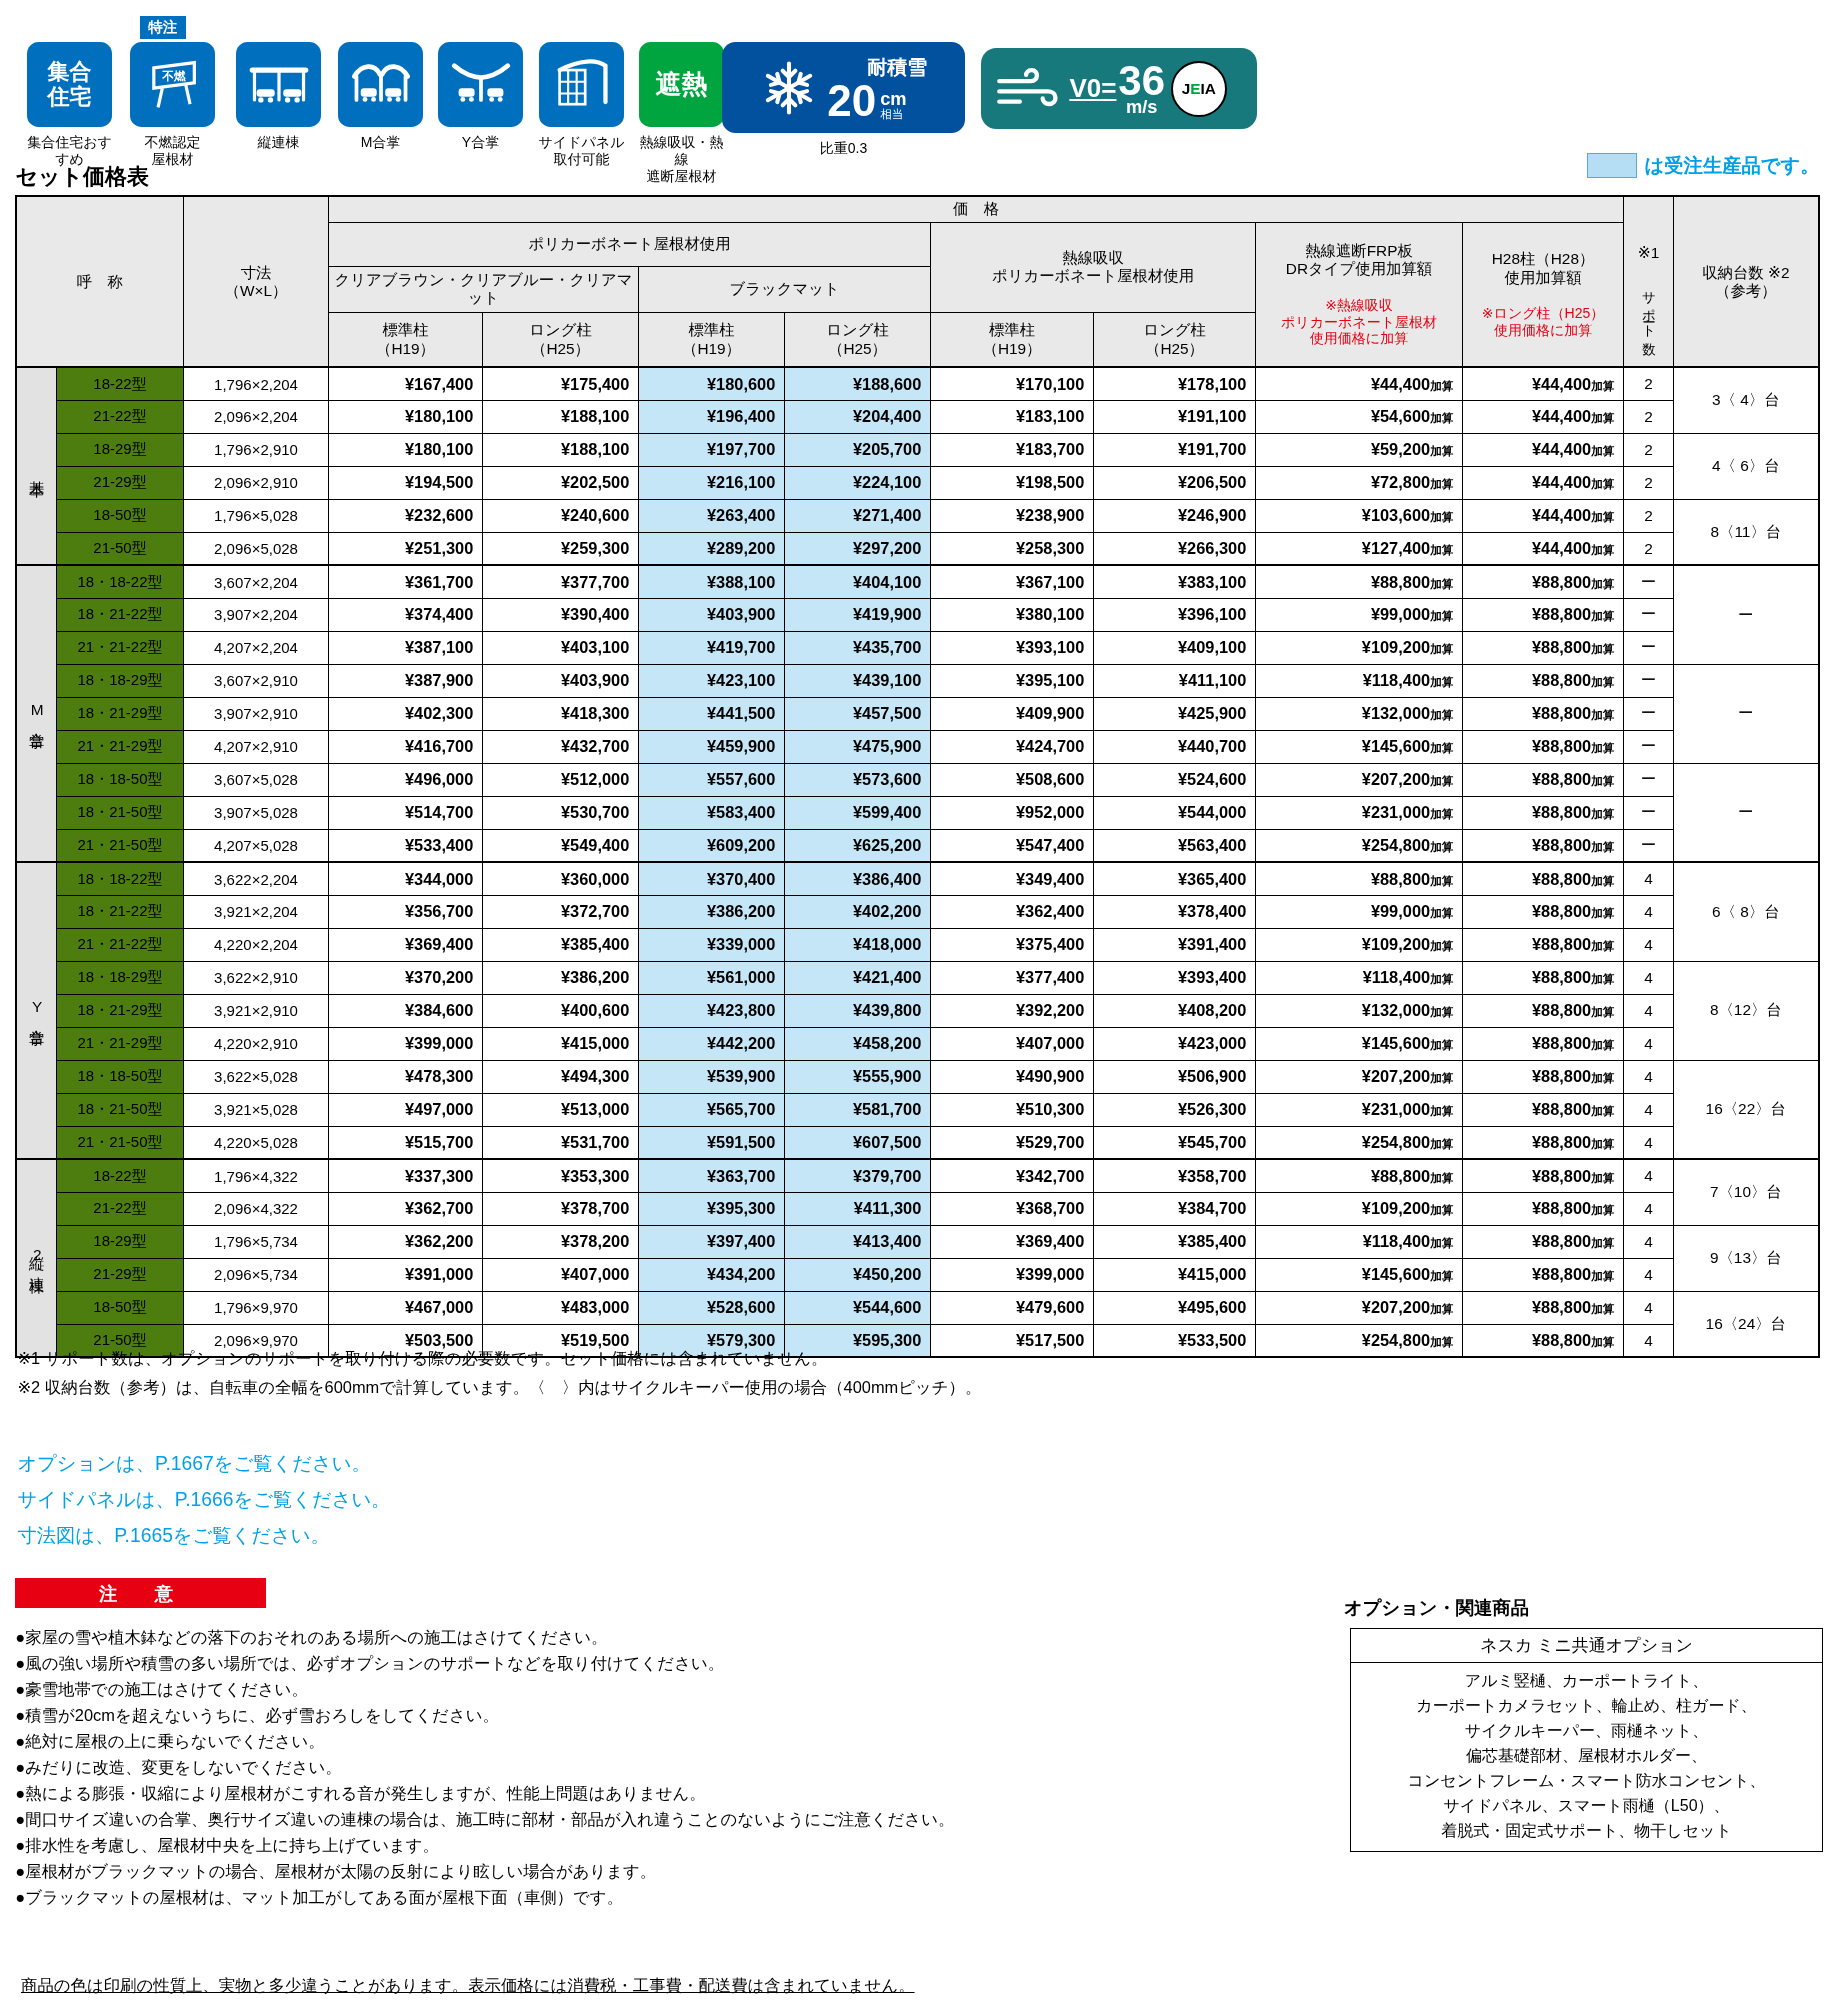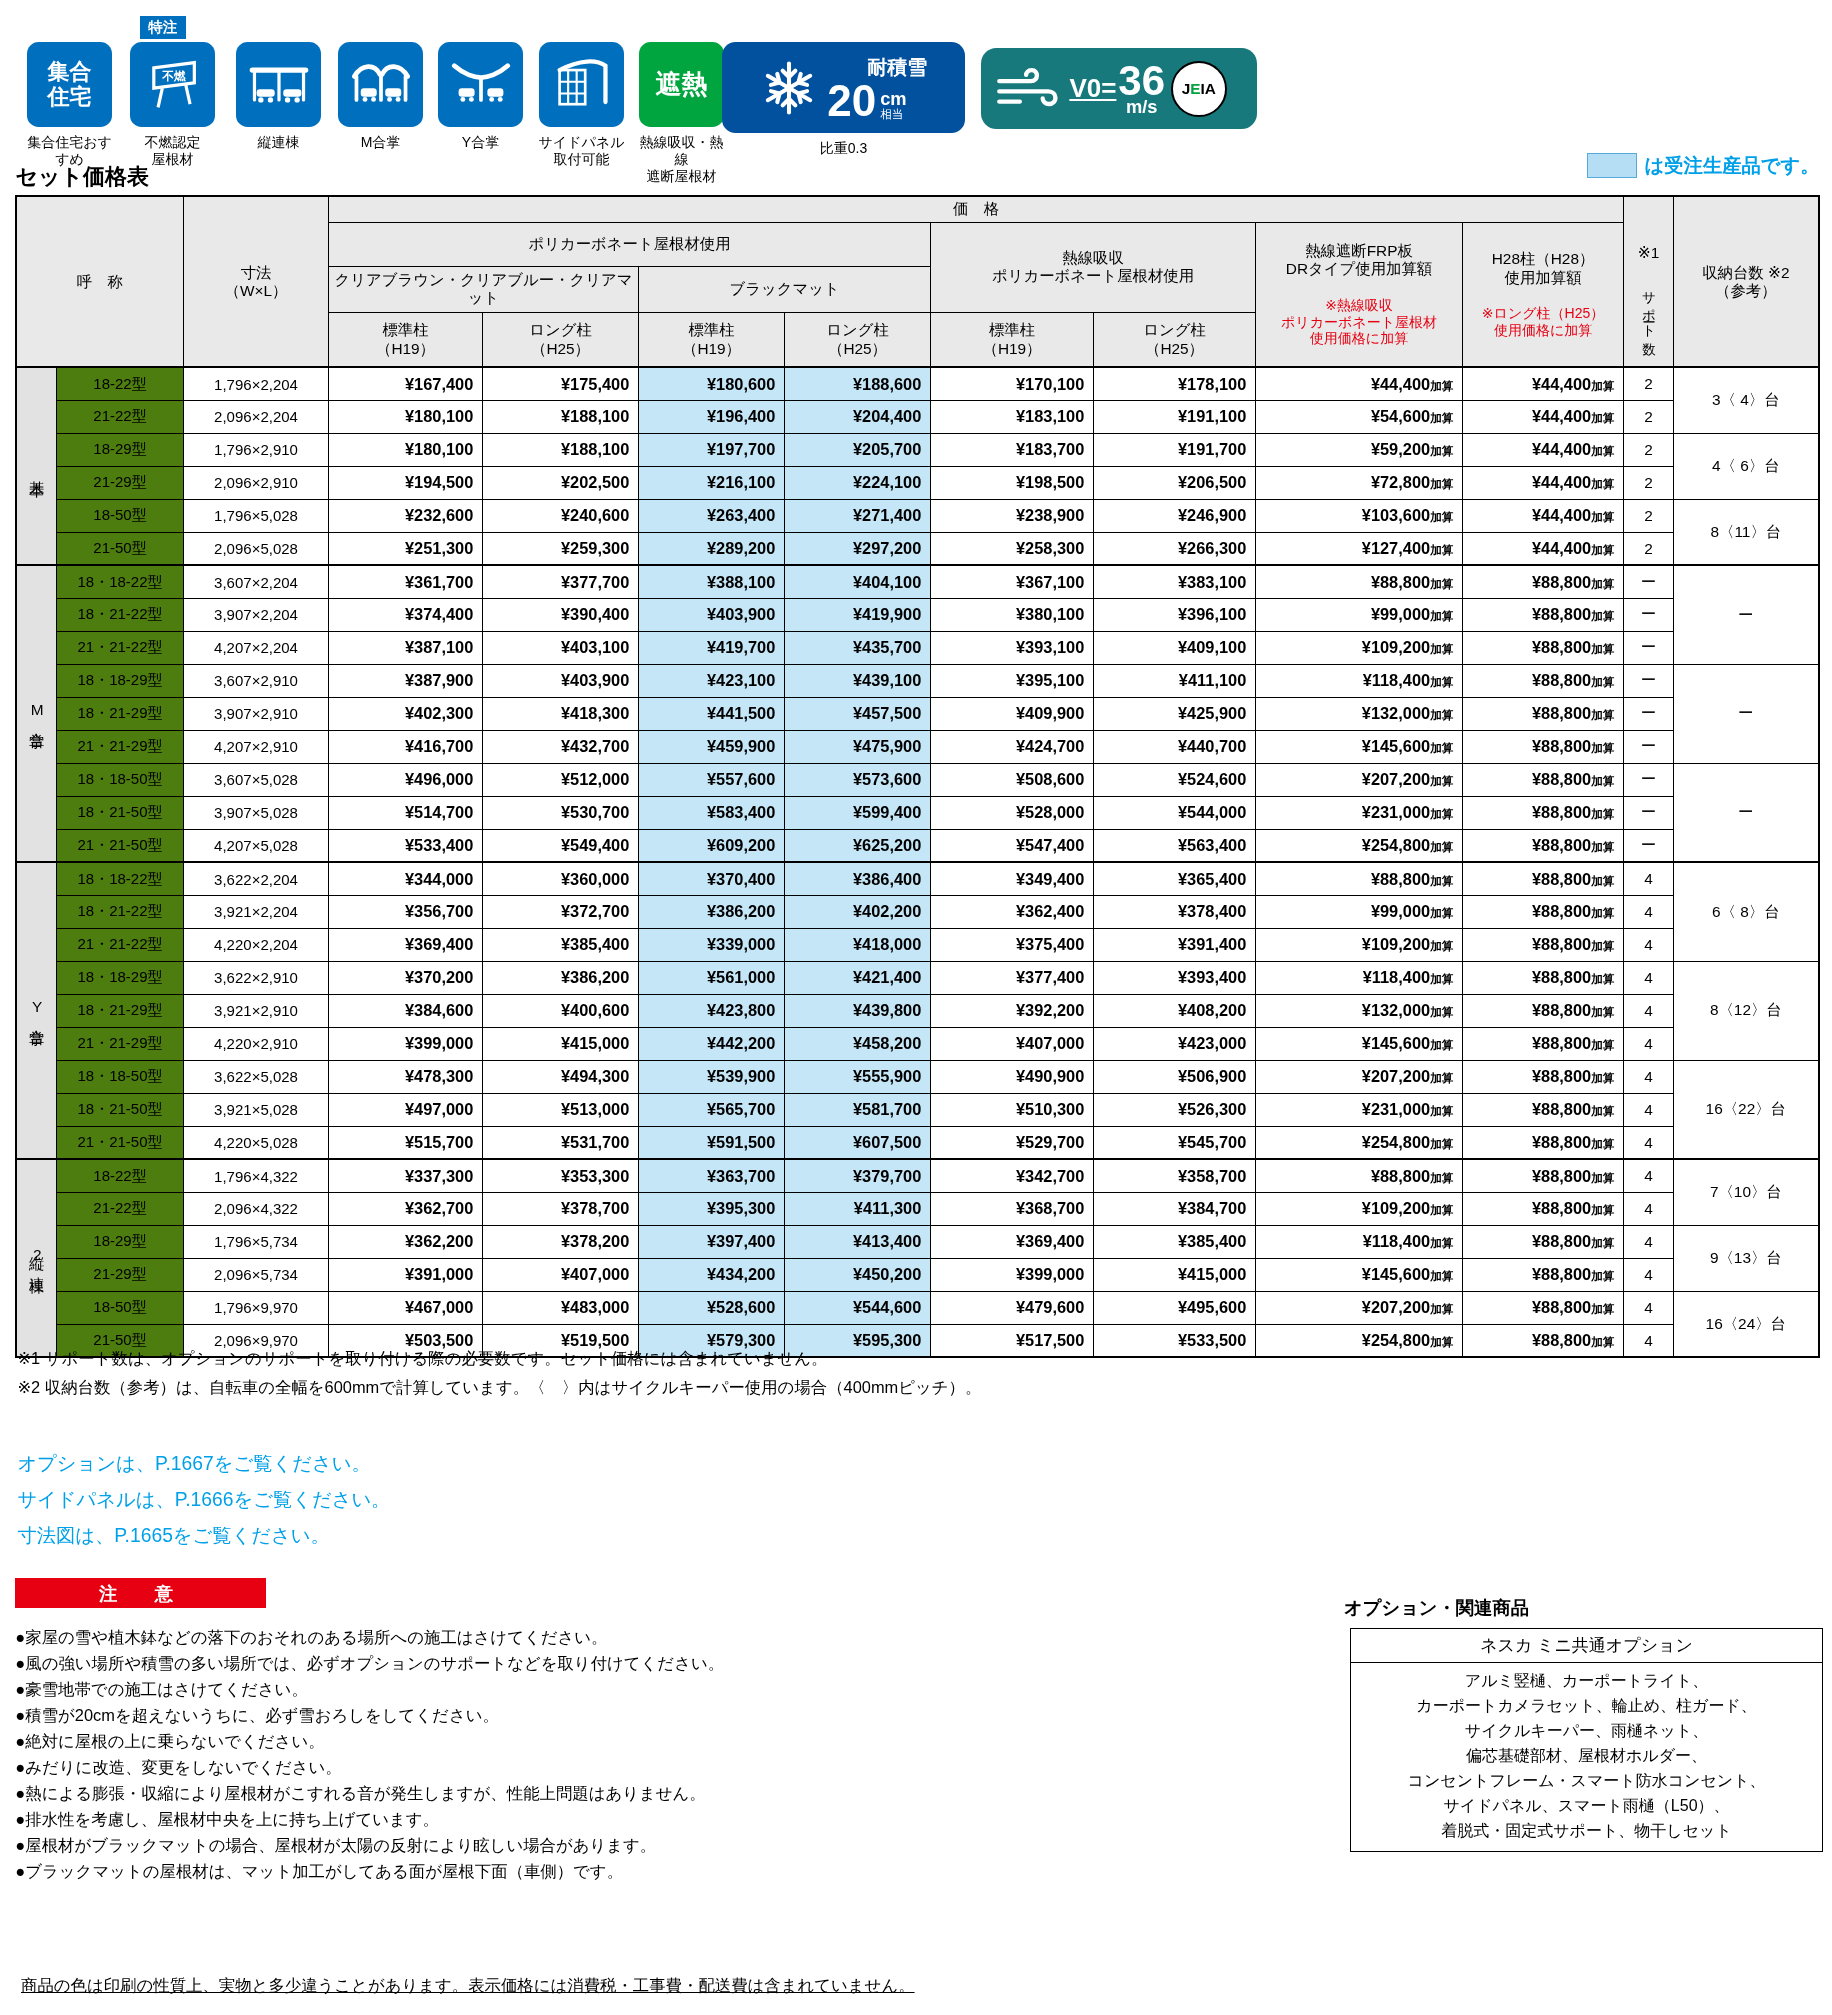--- a/index.html
+++ b/index.html
@@ -485,21 +485,21 @@
         <td class="sup tl st">ー</td>
         <td class="stor tl st" rowspan="3">ー</td>
       </tr>
       <tr>
         <td class="model">18・21-50型</td>
         <td class="size">3,907×5,028</td>
         <td class="price tl">¥514,700</td>
         <td class="price">¥530,700</td>
         <td class="price blue tl">¥583,400</td>
         <td class="price blue">¥599,400</td>
-        <td class="price tl">¥528,000</td>
+        <td class="price tl">¥952,000</td>
         <td class="price">¥544,000</td>
         <td class="price tl"><span>¥231,000</span><span class="kasan">加算</span></td>
         <td class="price tl"><span>¥88,800</span><span class="kasan">加算</span></td>
         <td class="sup tl">ー</td>
       </tr>
       <tr>
         <td class="model">21・21-50型</td>
         <td class="size">4,207×5,028</td>
         <td class="price tl">¥533,400</td>
         <td class="price">¥549,400</td>
@@ -730,20 +730,21 @@
 
 <div id="caution-banner">注　意</div>
 <div id="caution-list">
     <div>●家屋の雪や植木鉢などの落下のおそれのある場所への施工はさけてください。</div>
     <div>●風の強い場所や積雪の多い場所では、必ずオプションのサポートなどを取り付けてください。</div>
     <div>●豪雪地帯での施工はさけてください。</div>
     <div>●積雪が20cmを超えないうちに、必ず雪おろしをしてください。</div>
     <div>●絶対に屋根の上に乗らないでください。</div>
     <div>●みだりに改造、変更をしないでください。</div>
     <div>●熱による膨張・収縮により屋根材がこすれる音が発生しますが、性能上問題はありません。</div>
+    <div>●間口サイズ違いの合掌、奥行サイズ違いの連棟の場合は、施工時に部材・部品が入れ違うことのないようにご注意ください。</div>
     <div>●排水性を考慮し、屋根材中央を上に持ち上げています。</div>
     <div>●屋根材がブラックマットの場合、屋根材が太陽の反射により眩しい場合があります。</div>
     <div>●ブラックマットの屋根材は、マット加工がしてある面が屋根下面（車側）です。</div>
   </div>
 
 <div id="options-title">オプション・関連商品</div>
 <div id="options-box">
   <div class="opt-head">ネスカ ミニ共通オプション</div>
   <div class="opt-body">アルミ竪樋、カーポートライト、
 カーポートカメラセット、輪止め、柱ガード、

